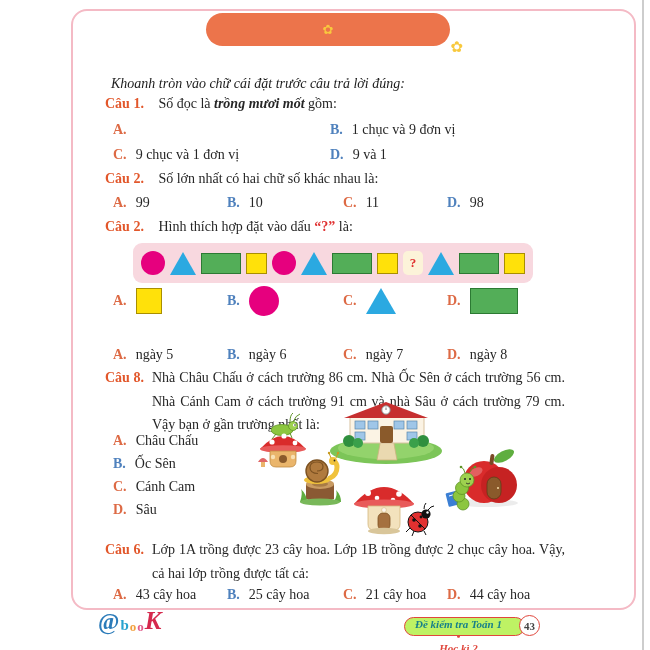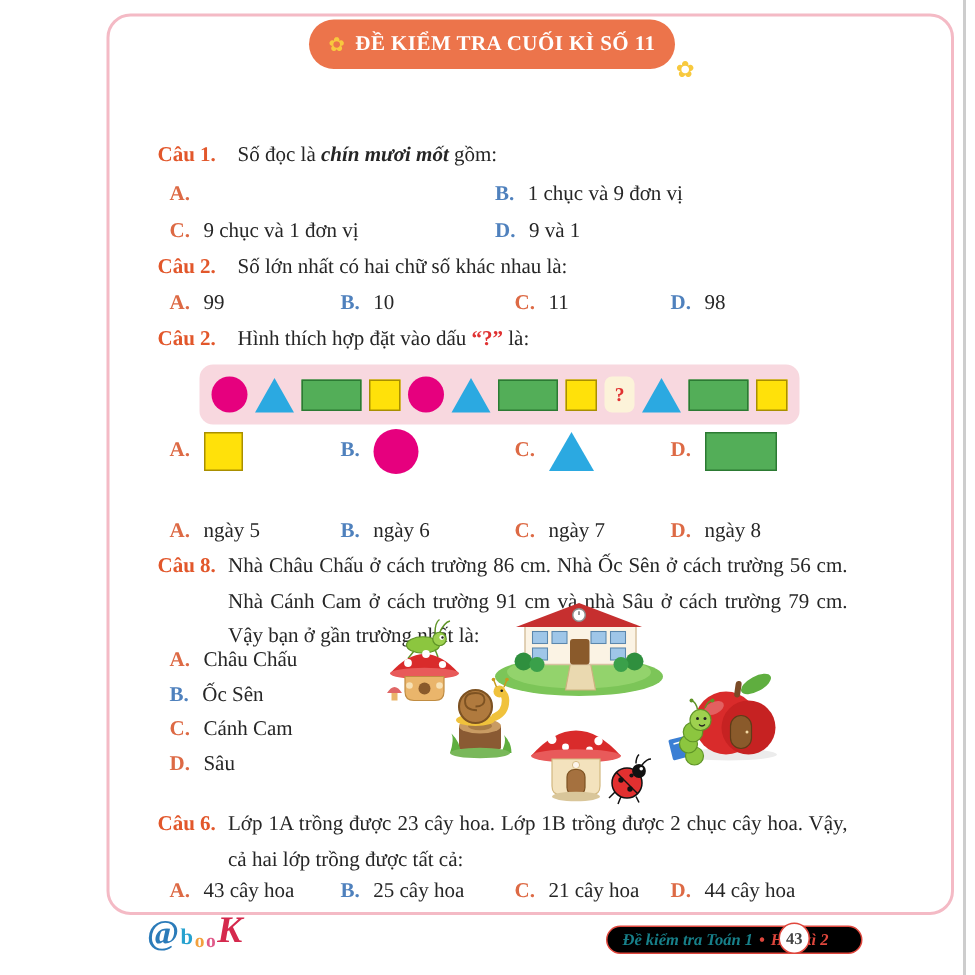--- a/index.html
+++ b/index.html
@@ -52,43 +52,43 @@
 
   .illus{position:absolute;left:238px;top:400px;width:292px;height:142px;}
 
   .brand{position:absolute;left:98px;top:608px;display:flex;align-items:flex-end;gap:1px;}
   .logo-ch{font-weight:700;line-height:1;}
   .logo-ch.lg{font-size:23px;} .logo-ch.md{font-size:15px;} .logo-ch.sm{font-size:13px;}
   .logo-ch.xl{font-size:25px;font-style:italic;font-weight:800;}
 
   .footer-pill{position:absolute;left:404px;top:617px;height:19px;border:1.5px solid #e0473d;border-radius:11px;
                display:flex;align-items:center;padding:0 22px 0 10px;font-size:11px;font-weight:700;font-style:italic;
-               white-space:nowrap;box-sizing:border-box;background:#000000;}
+               white-space:nowrap;box-sizing:border-box;background:#bef264;flex-direction:column;}
   .fp-left{color:#17808a;} .fp-sep{color:#e0473d;margin:0 4px;} .fp-right{color:#e0473d;}
   .page-circle{position:absolute;left:519px;top:615px;width:21px;height:21px;border:1.5px solid #e0473d;border-radius:50%;
                background:#fff;display:flex;align-items:center;justify-content:center;font-size:11px;font-weight:700;color:#444;box-sizing:border-box;}
 </style>
 </head>
 <body>
 
 <div class="page">
   <div class="frame"></div>
   <div class="scanline"></div>
 
   <div class="title-pill">
     <span class="flower">✿</span>
-    <span class="title-text">ĐỀ KIỂM TRA CUỐI KÌ SỐ 11</span>
     <span class="flower outer">✿</span>
   </div>
 
+  <div class="instruction">Khoanh tròn vào chữ cái đặt trước câu trả lời đúng:</div>
 
   <div class="qline" style="top:96px">
     <span class="qlabel">Câu 1.</span>
     <span>Số đọc là</span>
-    <span class="stem-em">chín mươi mốt</span>
+    <span class="stem-em">trồng mươi mốt</span>
     <span>gồm:</span>
   </div>
   <div class="optrow" style="top:122px">
     <span class="opt c1">
       <span class="letter">A.</span>
     </span>
     <span class="opt cb2">
       <span class="letter cool">B.</span>
       <span>1 chục và 9 đơn vị</span>
     </span>

